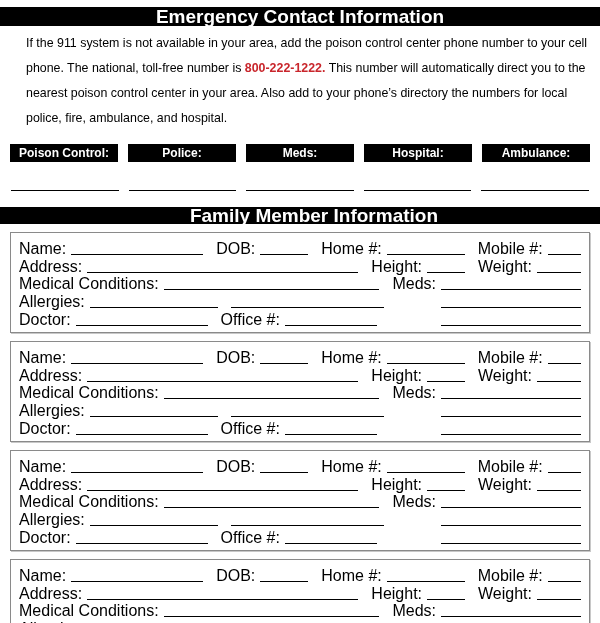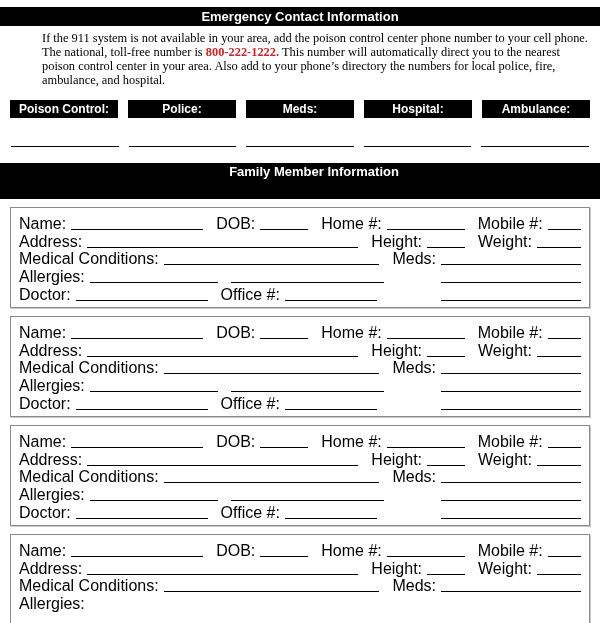--- a/index.html
+++ b/index.html
@@ -1,37 +1,36 @@
 <!DOCTYPE html>
 <html style="--red: #C9262C;"><head>
 <meta charset="utf-8">
 <style>
   * { margin: 0; padding: 0; box-sizing: border-box; }
   html, body { width: 600px; height: 623px; overflow: hidden; background: #fff; }
   body { font-family: "Liberation Sans", sans-serif; color: #000; }
 
   .bar {
-    background: #000; color: #fff; font-weight: bold; font-size: 13px;
+    background: #000; color: #fff; font-weight: bold; font-size: 19px;
     text-align: center; height: 19px; line-height: 19px; width: 600px;
   }
   .bar-top { margin-top: 7px; }
-  .bar-family { margin-top: 16px; height: 36px; line-height: 18px; padding-left: 28px; }
+  .bar-family { margin-top: 16px; height: 17px; line-height: 18px; padding-left: 28px; }
 
   .info-row { display: flex; margin: 7px 10px 0 10px; }
   .callout-911 {
     width: 183px; min-width: 183px; height: 63px; background: var(--red);
     color: #fff; text-align: center; padding-top: 4px;
   }
   .n911 { font-size: 23px; font-weight: bold; line-height: 25px; letter-spacing: 1px; }
   .sub911 { font-size: 12px; font-weight: bold; line-height: 14px; }
   .cap911 { font-size: 12.6px; font-weight: bold; line-height: 15px; }
   .para {
-    flex: 1; margin-left: 32px; font-size: 12.4px; line-height: 14px;
+    flex: 1; margin-left: 16px; font-size: 12.4px; line-height: 25px;
     margin-top: -2px;
-    font-family: Liberation Serif, serif;
   }
   .para .phone { color: var(--red); font-weight: bold; }
 
   .contacts-row { display: flex; gap: 10px; margin: 13px 10px 0 10px; }
   .contact-box {
     flex: 1; background: #000; color: #fff; font-weight: bold; font-size: 12px;
     text-align: center; height: 18px; line-height: 18px;
   }
   .fill-row { display: flex; gap: 10px; margin: 0 11px; height: 29px; }
   .fill-row .fill { flex: 1; border-bottom: 1.5px solid #000; }

